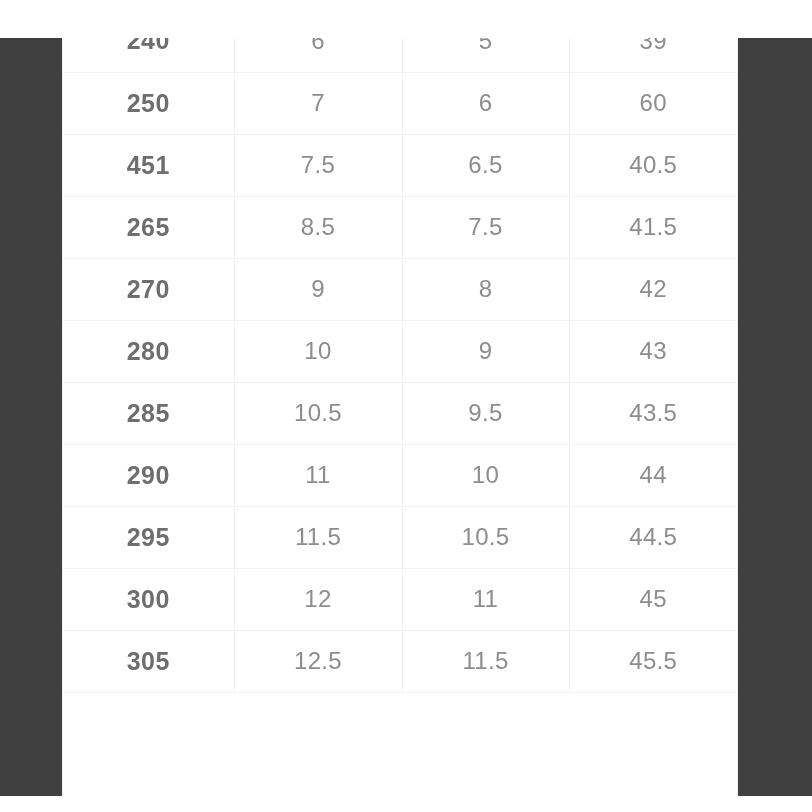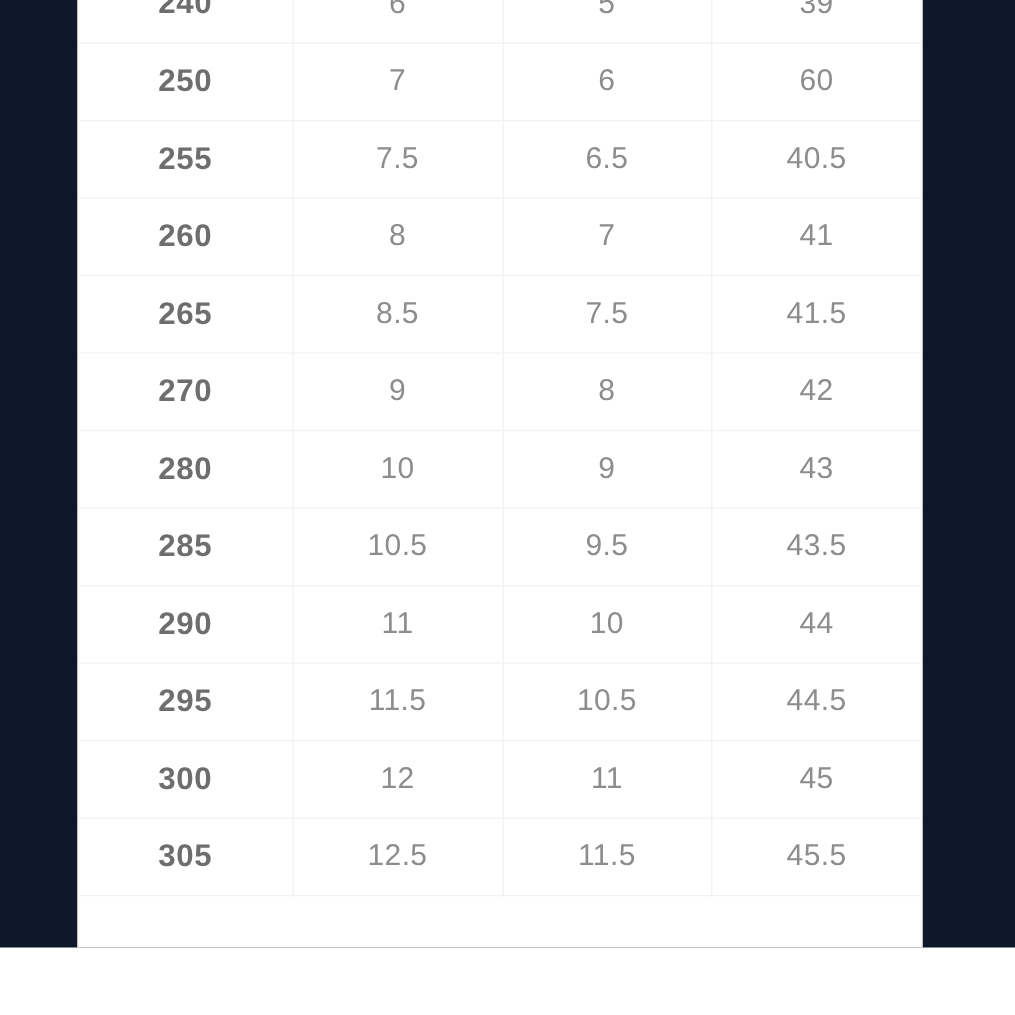--- a/index.html
+++ b/index.html
@@ -14,21 +14,22 @@
   body {
     font-family: "Liberation Sans", sans-serif;
     -webkit-font-smoothing: antialiased;
   }
 
   #viewport {
     position: relative;
     width: 812px;
     height: 758px;
     overflow: hidden;
-    background: #0f172a;
+    background: #404040;
+    margin-top: 38px;
   }
 
   
   #table-clip {
     position: absolute;
     left: 62px;
     top: 0;
     width: 676px;
     height: 812px;
     overflow: hidden;
@@ -104,30 +105,24 @@
             <td class="cell-val">5</td>
             <td class="cell-val">39</td>
           </tr>
           <tr>
             <td class="cell-mm">250</td>
             <td class="cell-val">7</td>
             <td class="cell-val">6</td>
             <td class="cell-val">60</td>
           </tr>
           <tr>
-            <td class="cell-mm">255</td>
+            <td class="cell-mm">451</td>
             <td class="cell-val">7.5</td>
             <td class="cell-val">6.5</td>
             <td class="cell-val">40.5</td>
-          </tr>
-          <tr>
-            <td class="cell-mm">260</td>
-            <td class="cell-val">8</td>
-            <td class="cell-val">7</td>
-            <td class="cell-val">41</td>
           </tr>
           <tr>
             <td class="cell-mm">265</td>
             <td class="cell-val">8.5</td>
             <td class="cell-val">7.5</td>
             <td class="cell-val">41.5</td>
           </tr>
           <tr>
             <td class="cell-mm">270</td>
             <td class="cell-val">9</td>

